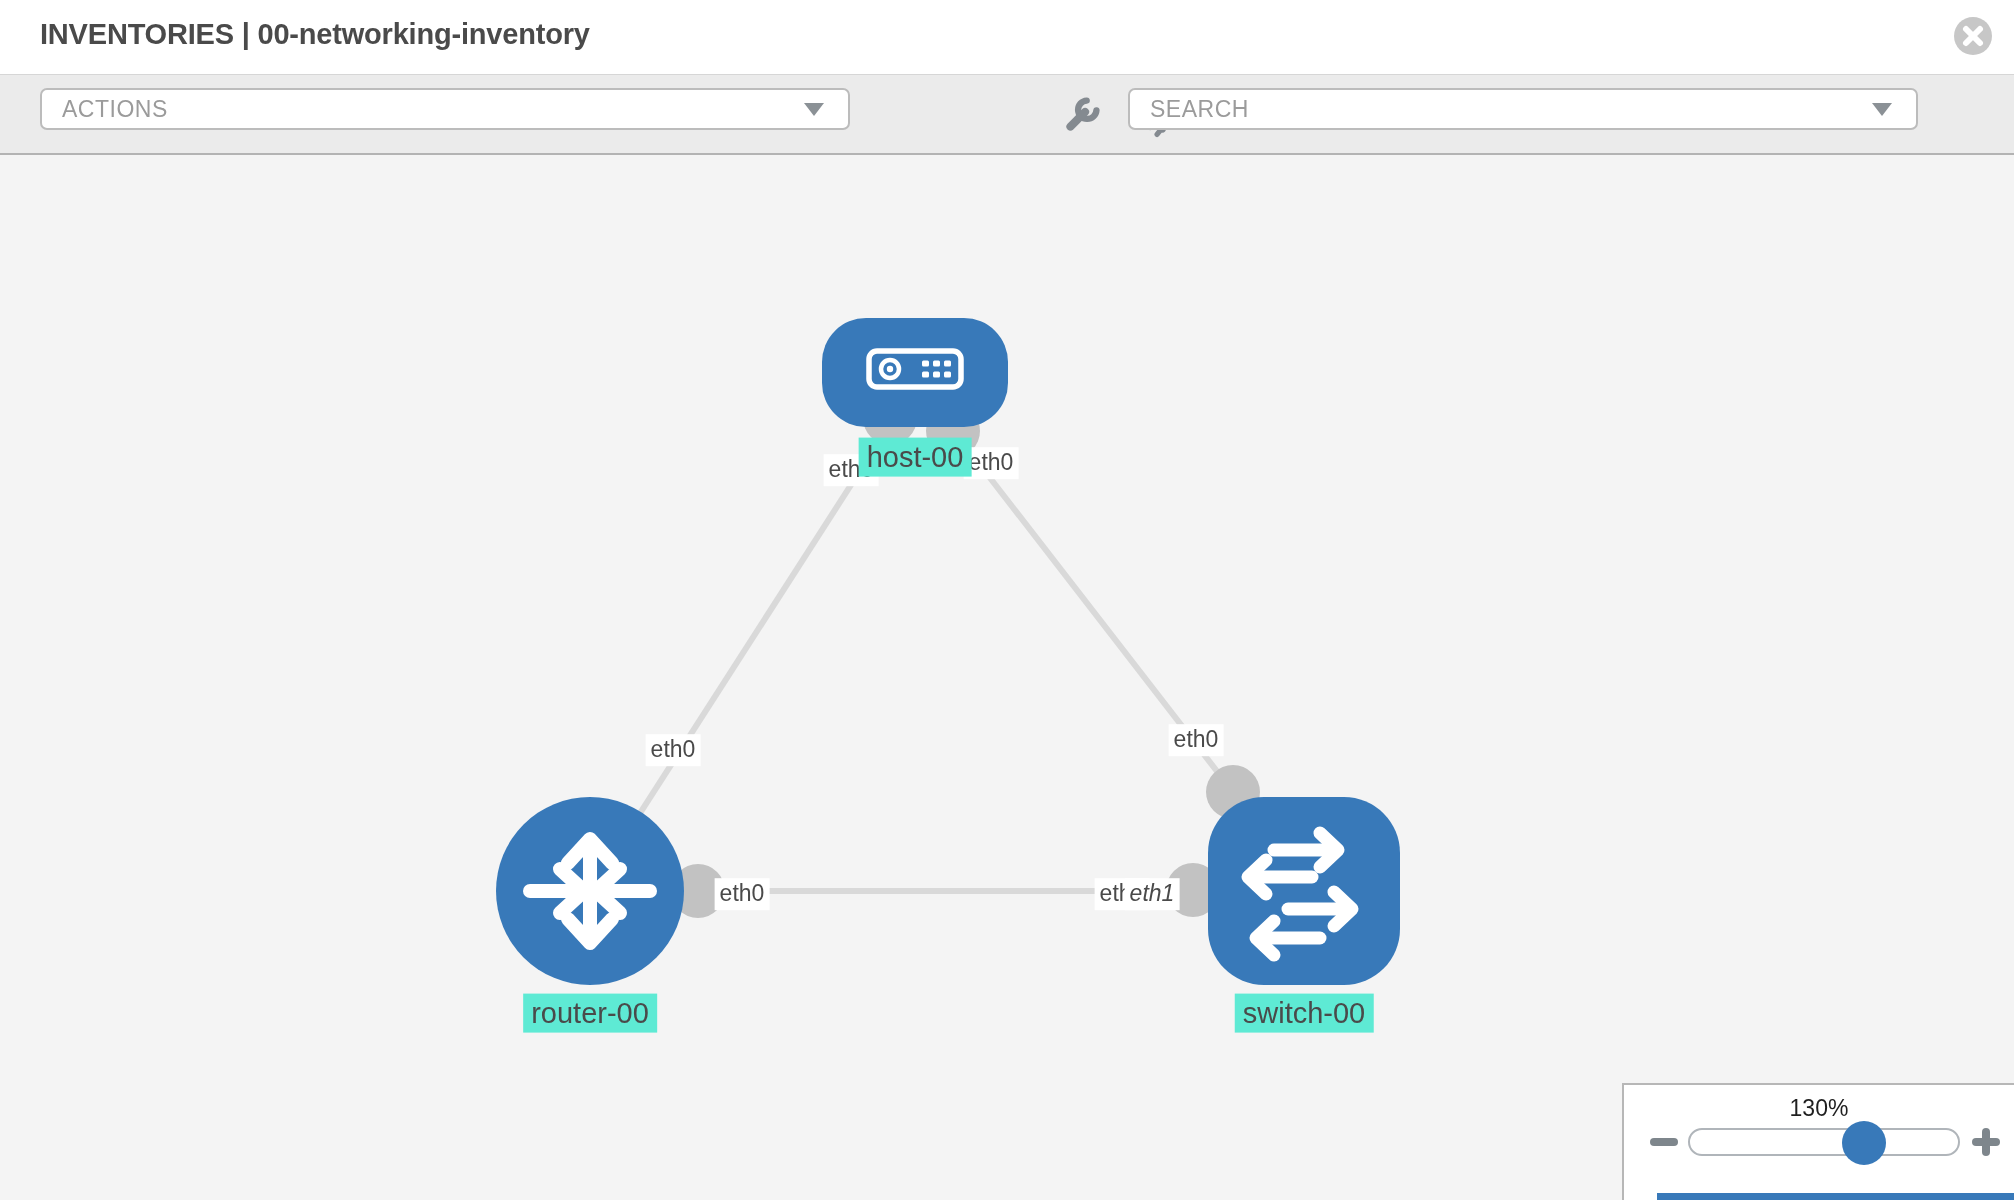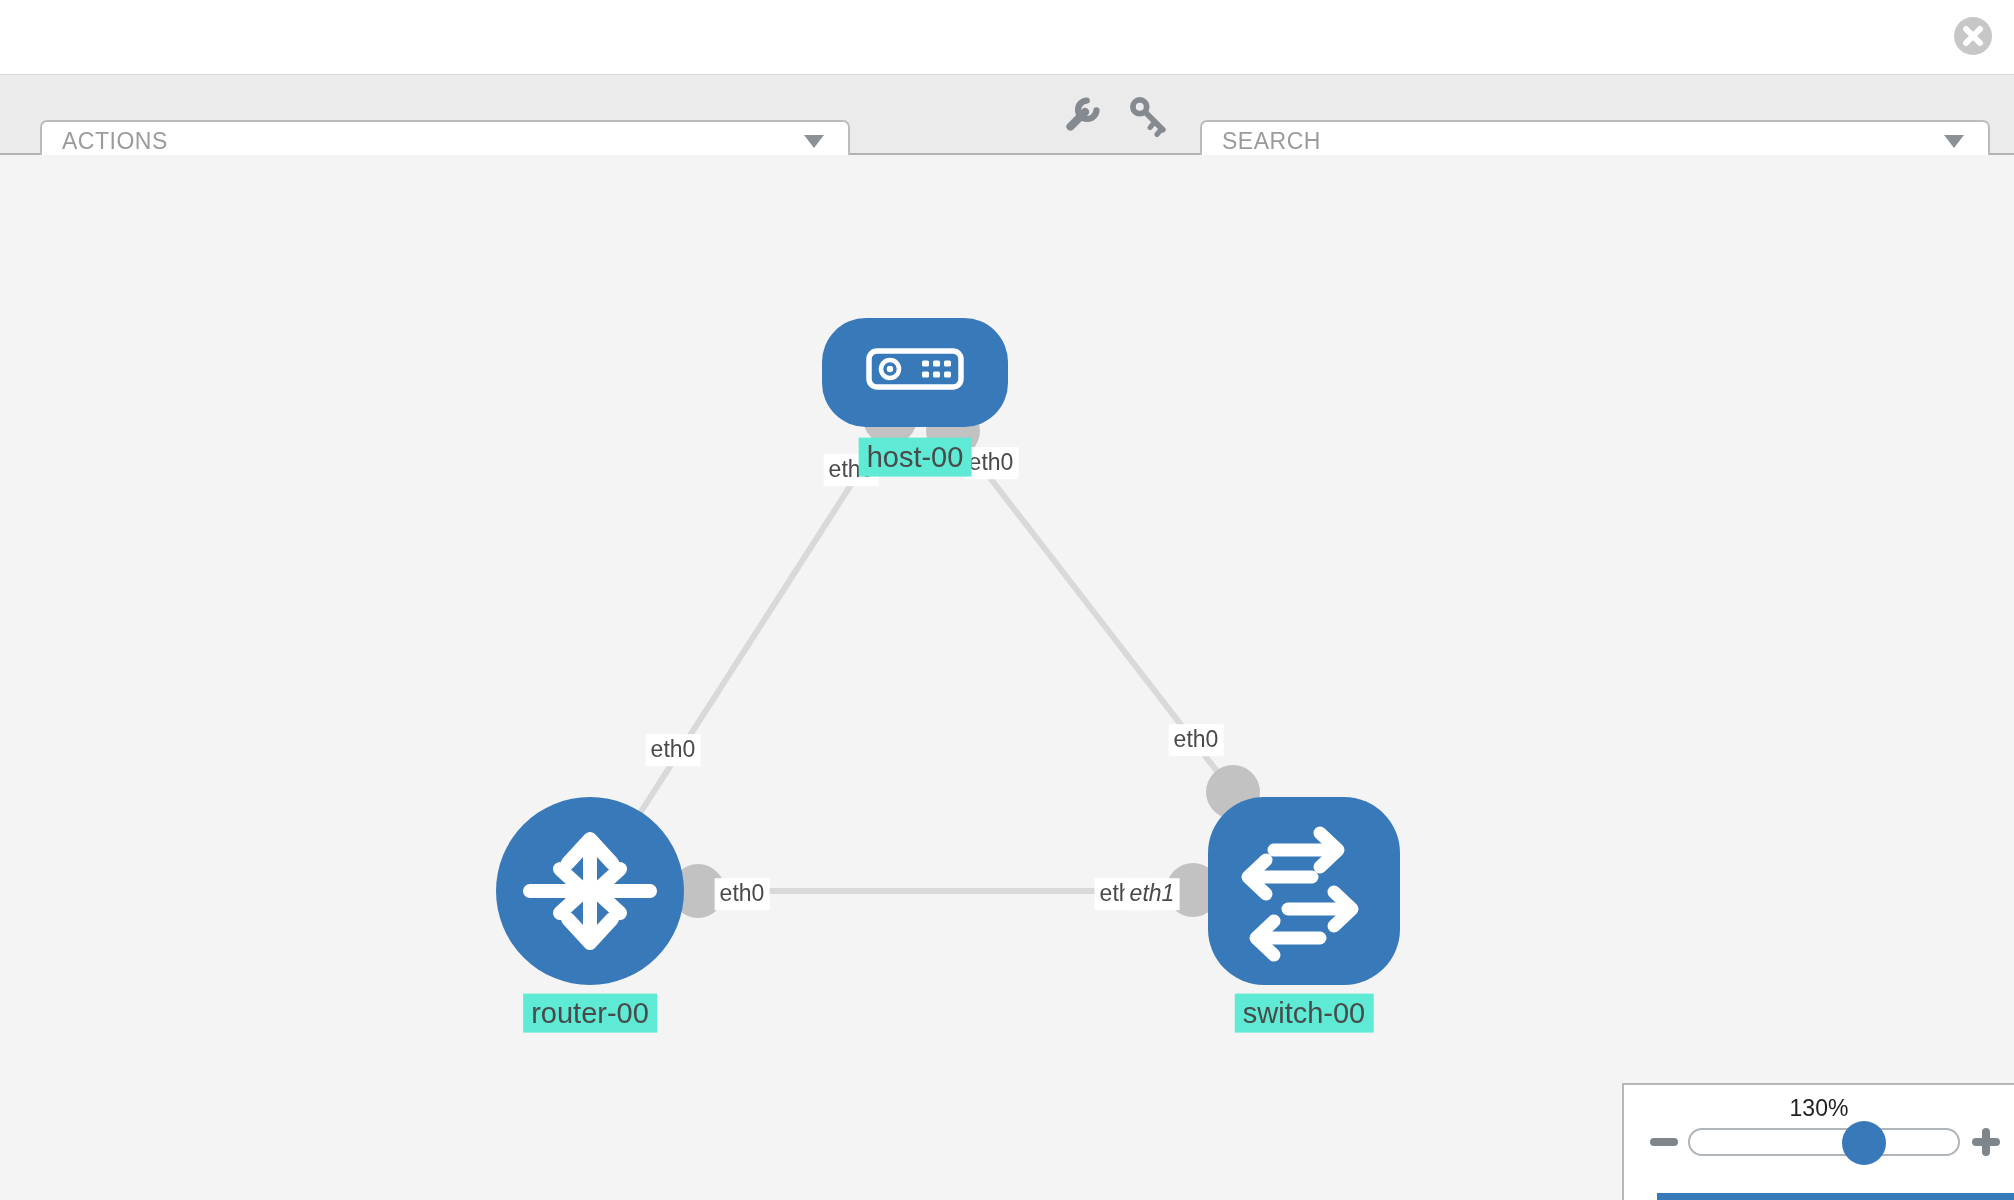--- a/index.html
+++ b/index.html
@@ -21,32 +21,32 @@
     border:none;background:transparent;padding:0;cursor:pointer;
   }
   
   .toolbar{
     position:absolute;left:0;top:75px;width:2014px;height:80px;
     background:#ebebeb;border-bottom:2px solid #b3b3b3;box-sizing:border-box;
   }
   .select{
     position:absolute;top:13px;height:42px;background:#ffffff;
     border:2px solid #bcbcbc;border-radius:7px;box-sizing:border-box;
-    display:flex;align-items:center;cursor:pointer;margin-top:32px;
+    display:flex;align-items:center;cursor:pointer;
   }
   .select .lbl{
     font-size:23px;color:#9b9b9b;letter-spacing:0.5px;padding-left:20px;
     flex:1;text-align:left;
   }
   .caret{
     width:0;height:0;border-left:10px solid transparent;border-right:10px solid transparent;
     border-top:13px solid #8b9196;margin-right:24px;
   }
   .actions-select{left:40px;width:810px;}
-  .search-select{left:1200px;width:790px;}
+  .search-select{left:1128px;width:790px;}
   .iconbtn{
     position:absolute;top:18px;width:46px;height:46px;border:none;background:transparent;
     padding:0;cursor:pointer;
   }
   
   .canvas{
     position:absolute;left:0;top:155px;width:2014px;height:1045px;background:#f4f4f4;
   }
   .netsvg{position:absolute;left:0;top:0;z-index:1;}
   .node{position:absolute;z-index:2;background:#3879b9;}
@@ -93,20 +93,21 @@
     content:"";position:absolute;left:10px;top:0;width:8px;height:28px;border-radius:4px;background:#7e868c;
   }
   .bottom-strip{
     position:absolute;left:1657px;top:1038px;width:357px;height:7px;background:#3879b9;z-index:7;
   }
 </style>
 </head>
 <body>
 
 <div class="header">
+  <h1 class="page-title">INVENTORIES | 00-networking-inventory</h1>
   <button class="close-btn">
     <svg width="40" height="40" viewBox="0 0 40 40">
       <circle cx="20" cy="20" r="19" fill="#c7c7c7"></circle>
       <line x1="13" y1="13" x2="27" y2="27" stroke="#ffffff" stroke-width="6" stroke-linecap="round"></line>
       <line x1="27" y1="13" x2="13" y2="27" stroke="#ffffff" stroke-width="6" stroke-linecap="round"></line>
     </svg>
   </button>
 </div>
 
 <div class="toolbar">

